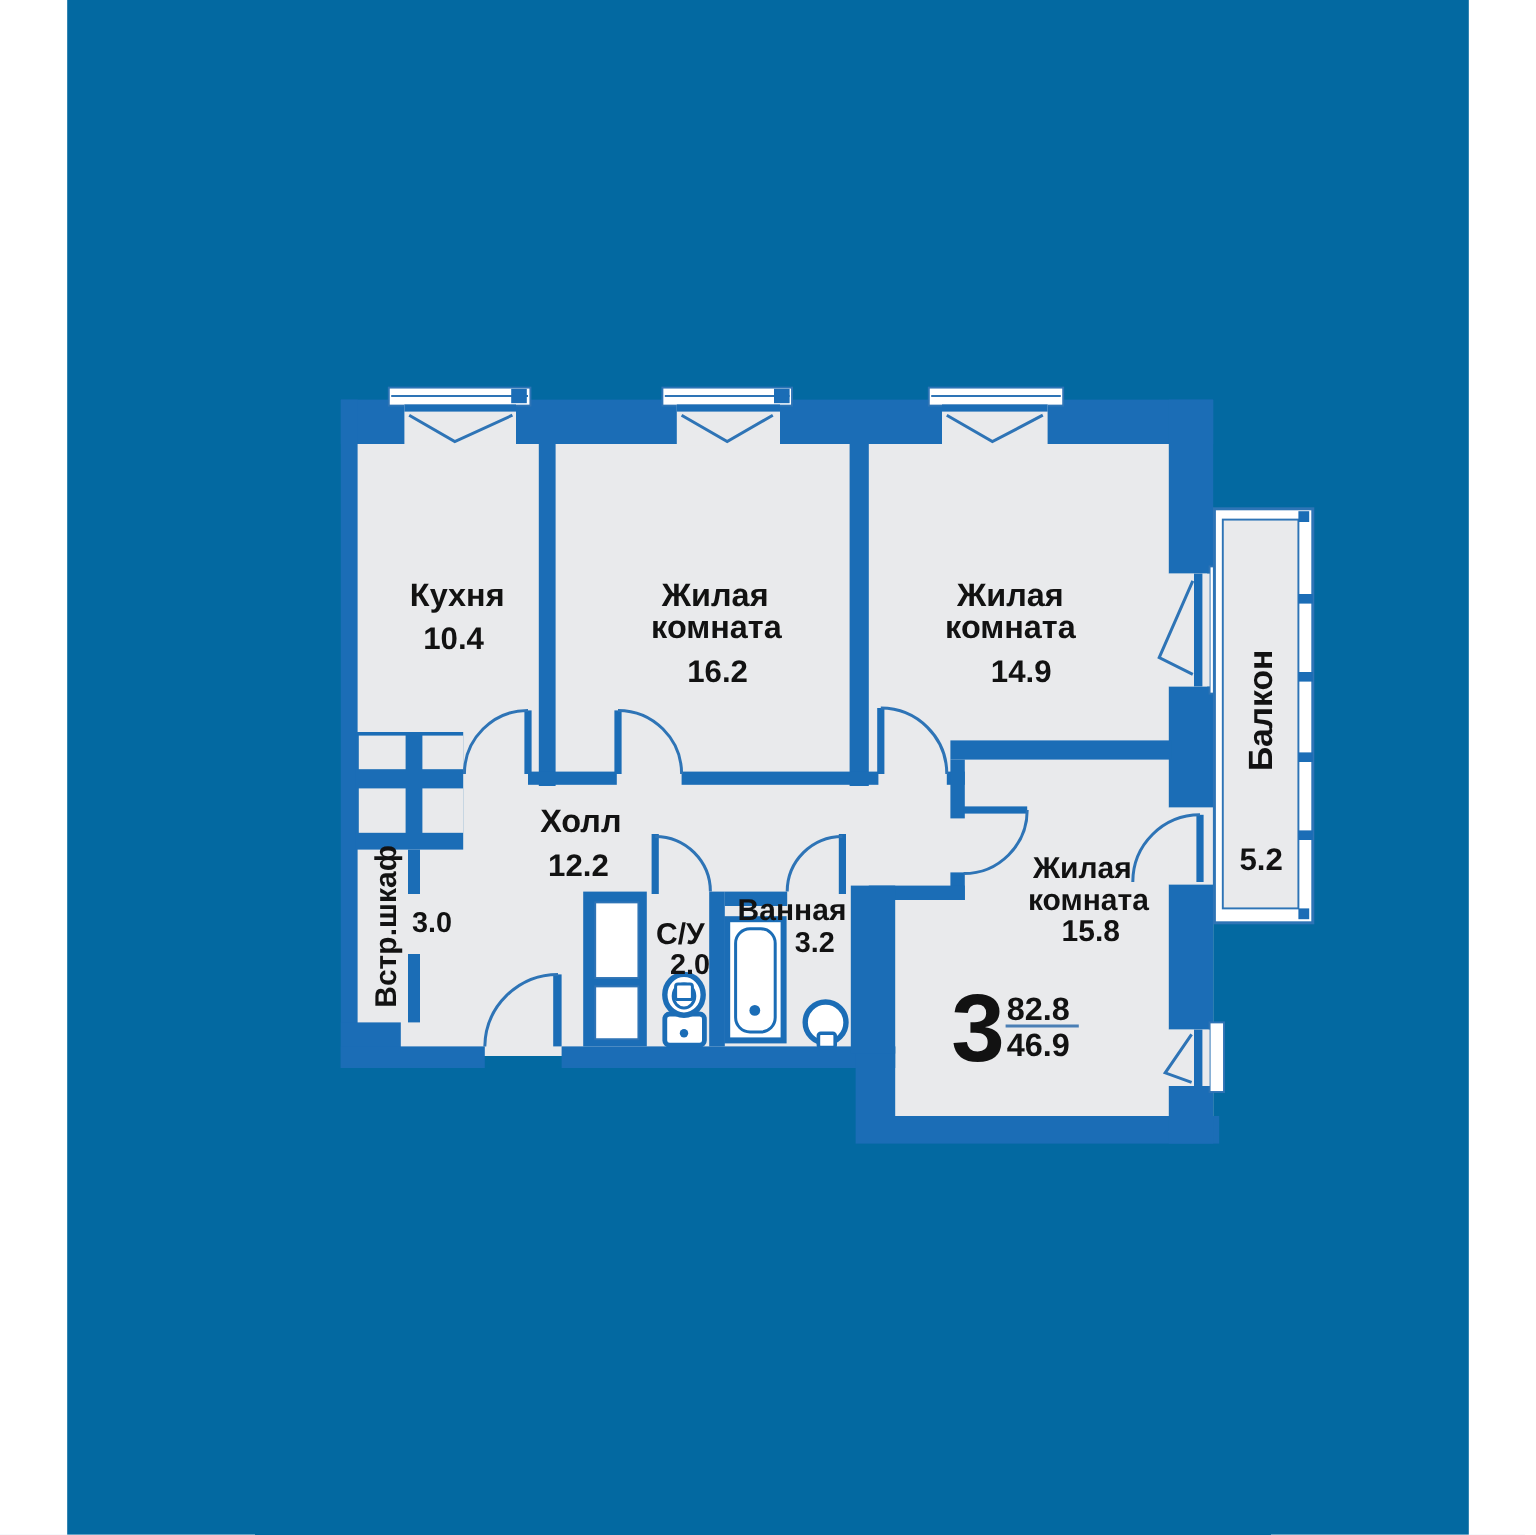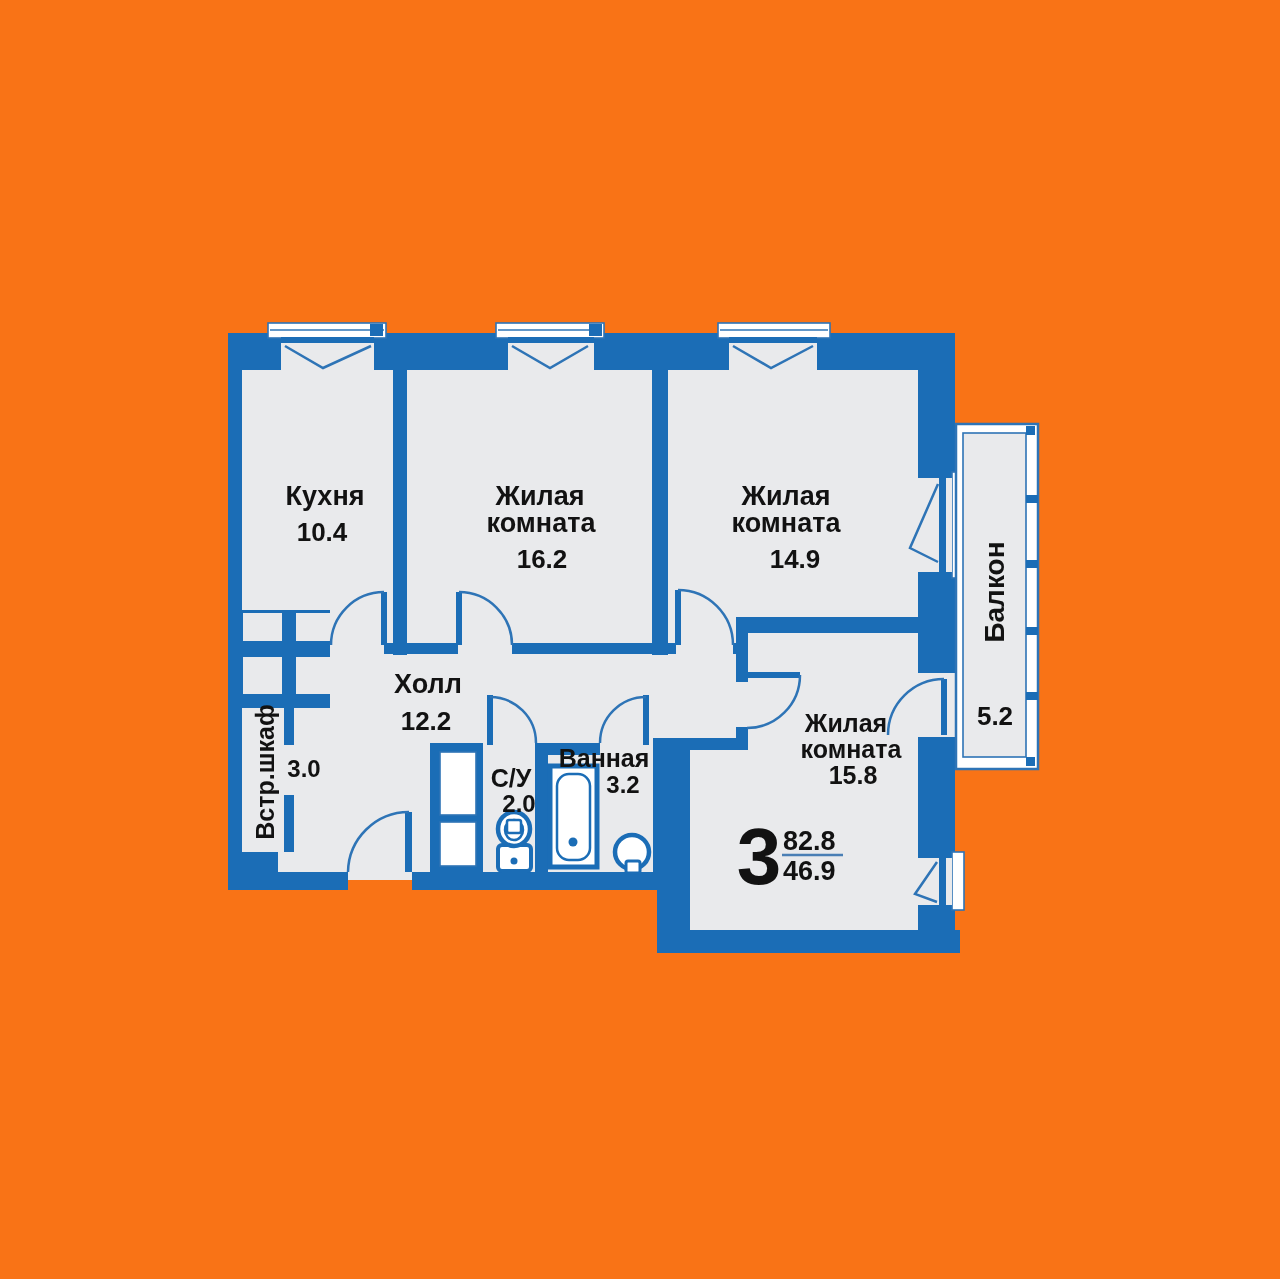--- a/index.html
+++ b/index.html
@@ -1,16 +1,16 @@
 <!DOCTYPE html>
 <html><head>
 <meta charset="utf-8">
 <style>
   html,body{margin:0;padding:0;background:#ffffff;}
-  .stage{width:1280px;height:1279px;position:relative;background:#f97316;margin:0 auto;}
+  .stage{width:1168px;height:1279px;position:relative;background:#0369a1;margin:0 auto;}
   svg{display:block}
   text{font-family:"Liberation Sans",sans-serif;font-weight:700;fill:#121212;}
   .t27{font-size:27px;}
   .t26{font-size:26px;}
   .t25{font-size:25px;}
   .t24{font-size:24px;}
   .t28{font-size:28px;}
   .t78{font-size:80px;}
   .mid{text-anchor:middle;}
   .wall{fill:#1b6db6;}

